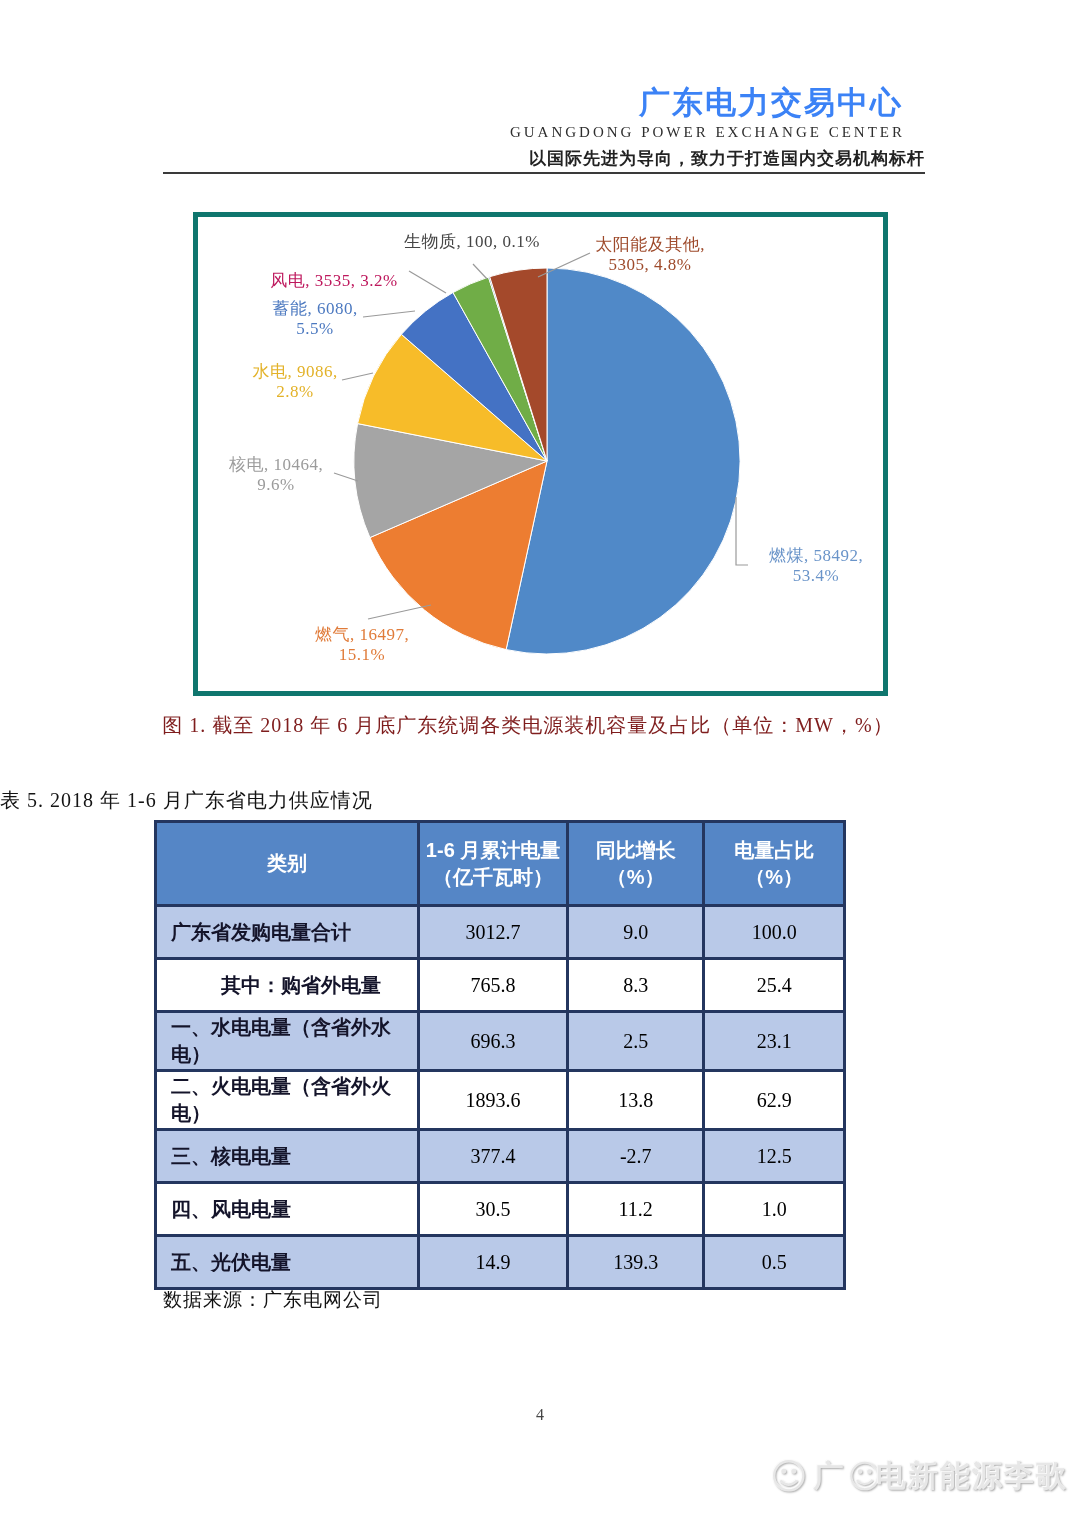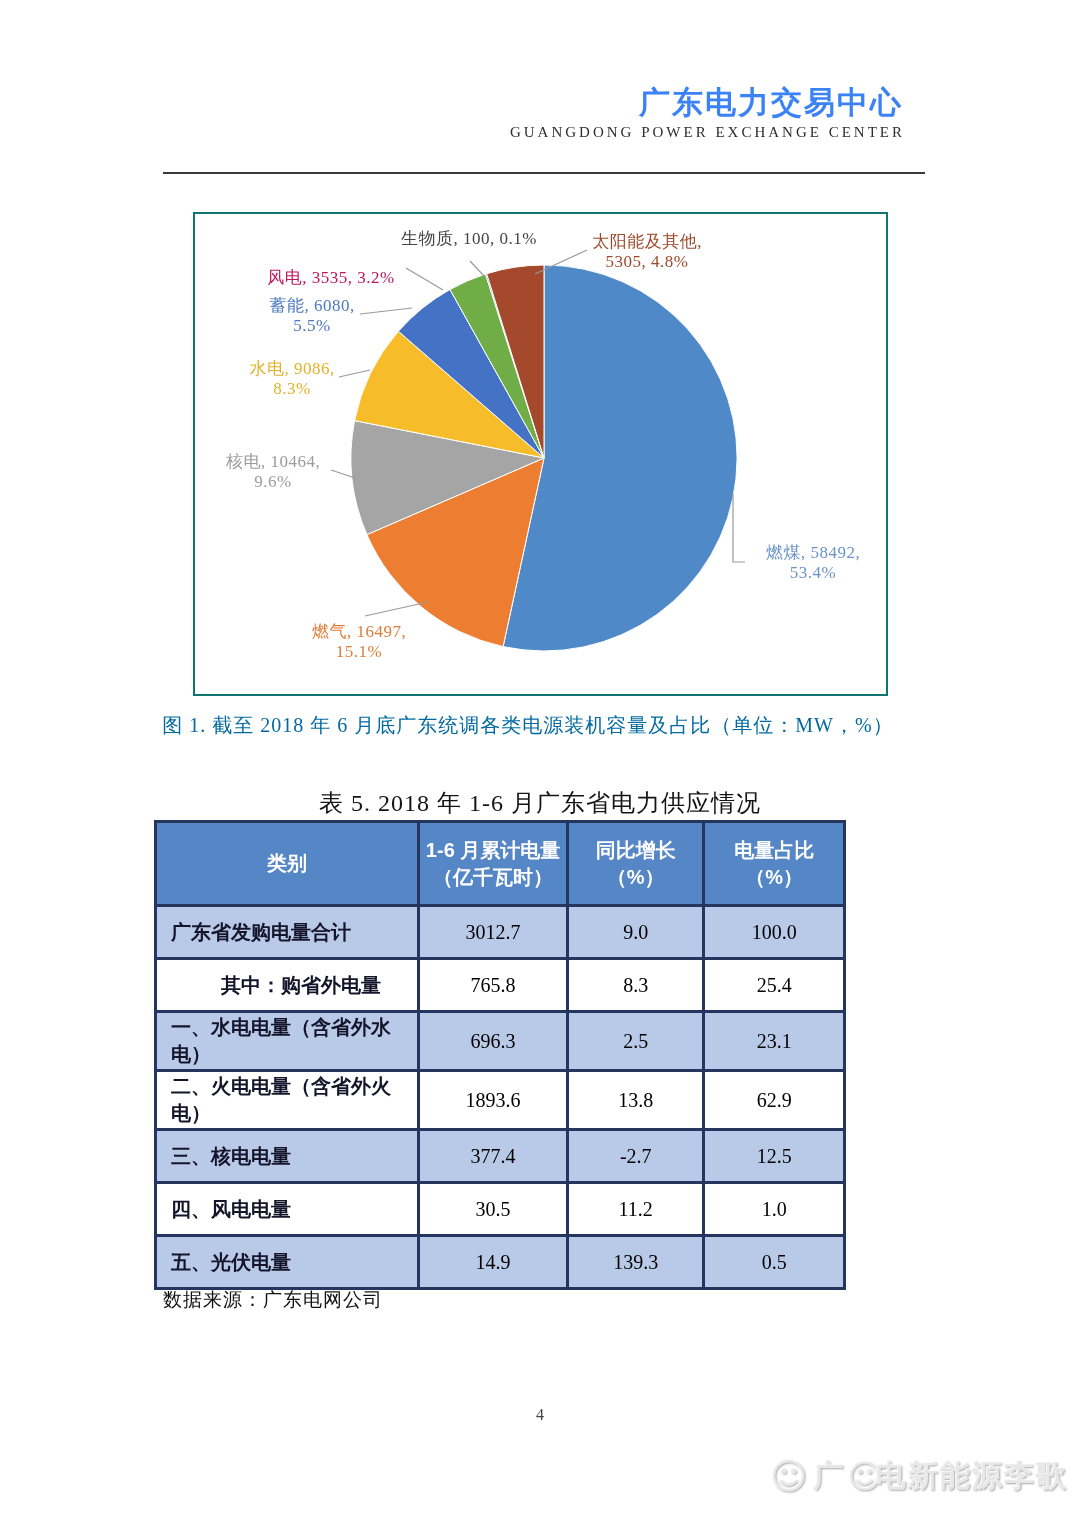--- a/index.html
+++ b/index.html
@@ -35,37 +35,37 @@
   }
   .hdr-rule {
     position: absolute; top: 172px; left: 163px; right: 155px;
     height: 2px; background: #3a3a3a;
   }
 
   
   .chart-box {
     position: absolute; left: 193px; top: 212px;
     width: 695px; height: 484px;
-    background: #fff; border: 2px solid #0f766e; padding-left: 47px;
+    background: #fff; border: 5px solid #0f766e; padding-left: 47px;
   }
   .chart-box svg { position: absolute; left: 0; top: 0; }
   .pie-label {
     position: absolute; transform: translate(-50%, -50%);
     text-align: center; font-size: 17px; line-height: 20px;
     white-space: nowrap; letter-spacing: 0.5px;
   }
   .fig-caption {
     position: absolute; top: 712px; left: 0; width: 1056px;
-    text-align: center; font-size: 20px; letter-spacing: 1px; color: #0369a1;
+    text-align: center; font-size: 20px; letter-spacing: 1px; color: #7f1d1d;
   }
 
   
   .table-title {
     position: absolute; top: 787px; left: 0; width: 1080px;
-    text-align: center; font-size: 24px; letter-spacing: 1px; color: #141414;
+    text-align: left; font-size: 20px; letter-spacing: 1px; color: #141414;
   }
   table.supply {
     position: absolute; left: 154px; top: 820px; width: 692px;
     border-collapse: collapse; table-layout: fixed;
     background: #fff;
   }
   table.supply th, table.supply td {
     border: 3px solid #24365f;
     vertical-align: middle;
   }
@@ -111,20 +111,21 @@
   .wm-icon.big { font-size: 36px; margin-right: 4px; }
   .wm-icon.mid { font-size: 33px; margin: 0 -8px 0 2px; }
 </style>
 </head>
 <body>
 
 <div class="page">
 
   <div class="hdr-title">广东电力交易中心</div>
   <div class="hdr-en">GUANGDONG  POWER  EXCHANGE  CENTER</div>
+  <div class="hdr-tagline">以国际先进为导向，致力于打造国内交易机构标杆</div>
   <div class="hdr-rule"></div>
 
   <div class="chart-box" id="chart-box">
     <svg id="pie-svg" width="695" height="484" viewBox="0 0 695 484">
         <path d="M 349 244 L 349.0 51.0 A 193 193 0 1 1 308.1 432.6 Z" fill="#5089C8" stroke="#ffffff" stroke-width="1"></path>
         <path d="M 349 244 L 308.1 432.6 A 193 193 0 0 1 171.9 320.6 Z" fill="#ED7D31" stroke="#ffffff" stroke-width="1"></path>
         <path d="M 349 244 L 171.9 320.6 A 193 193 0 0 1 159.6 206.6 Z" fill="#A5A5A5" stroke="#ffffff" stroke-width="1"></path>
         <path d="M 349 244 L 159.6 206.6 A 193 193 0 0 1 203.4 117.3 Z" fill="#F7BC29" stroke="#ffffff" stroke-width="1"></path>
         <path d="M 349 244 L 203.4 117.3 A 193 193 0 0 1 255.0 75.5 Z" fill="#4472C4" stroke="#ffffff" stroke-width="1"></path>
         <path d="M 349 244 L 255.0 75.5 A 193 193 0 0 1 290.5 60.1 Z" fill="#70AD47" stroke="#ffffff" stroke-width="1"></path>
@@ -148,21 +149,21 @@
       </div>
       <div class="pie-label" style="left: 136px; top: 64px; color: #be185d;">
         <div>风电, 3535, 3.2%</div>
       </div>
       <div class="pie-label" style="left: 117px; top: 102px; color: rgb(76, 121, 192);">
         <div>蓄能, 6080,</div>
         <div>5.5%</div>
       </div>
       <div class="pie-label" style="left: 97px; top: 165px; color: rgb(227, 178, 41);">
         <div>水电, 9086,</div>
-        <div>8.3%</div>
+        <div>2.8%</div>
       </div>
       <div class="pie-label" style="left: 78px; top: 258px; color: rgb(155, 155, 155);">
         <div>核电, 10464,</div>
         <div>9.6%</div>
       </div>
       <div class="pie-label" style="left: 164px; top: 428px; color: rgb(224, 123, 57);">
         <div>燃气, 16497,</div>
         <div>15.1%</div>
       </div>
       <div class="pie-label" style="left: 608px; top: 349px; color: rgb(106, 148, 201); margin-left: 10px;">

